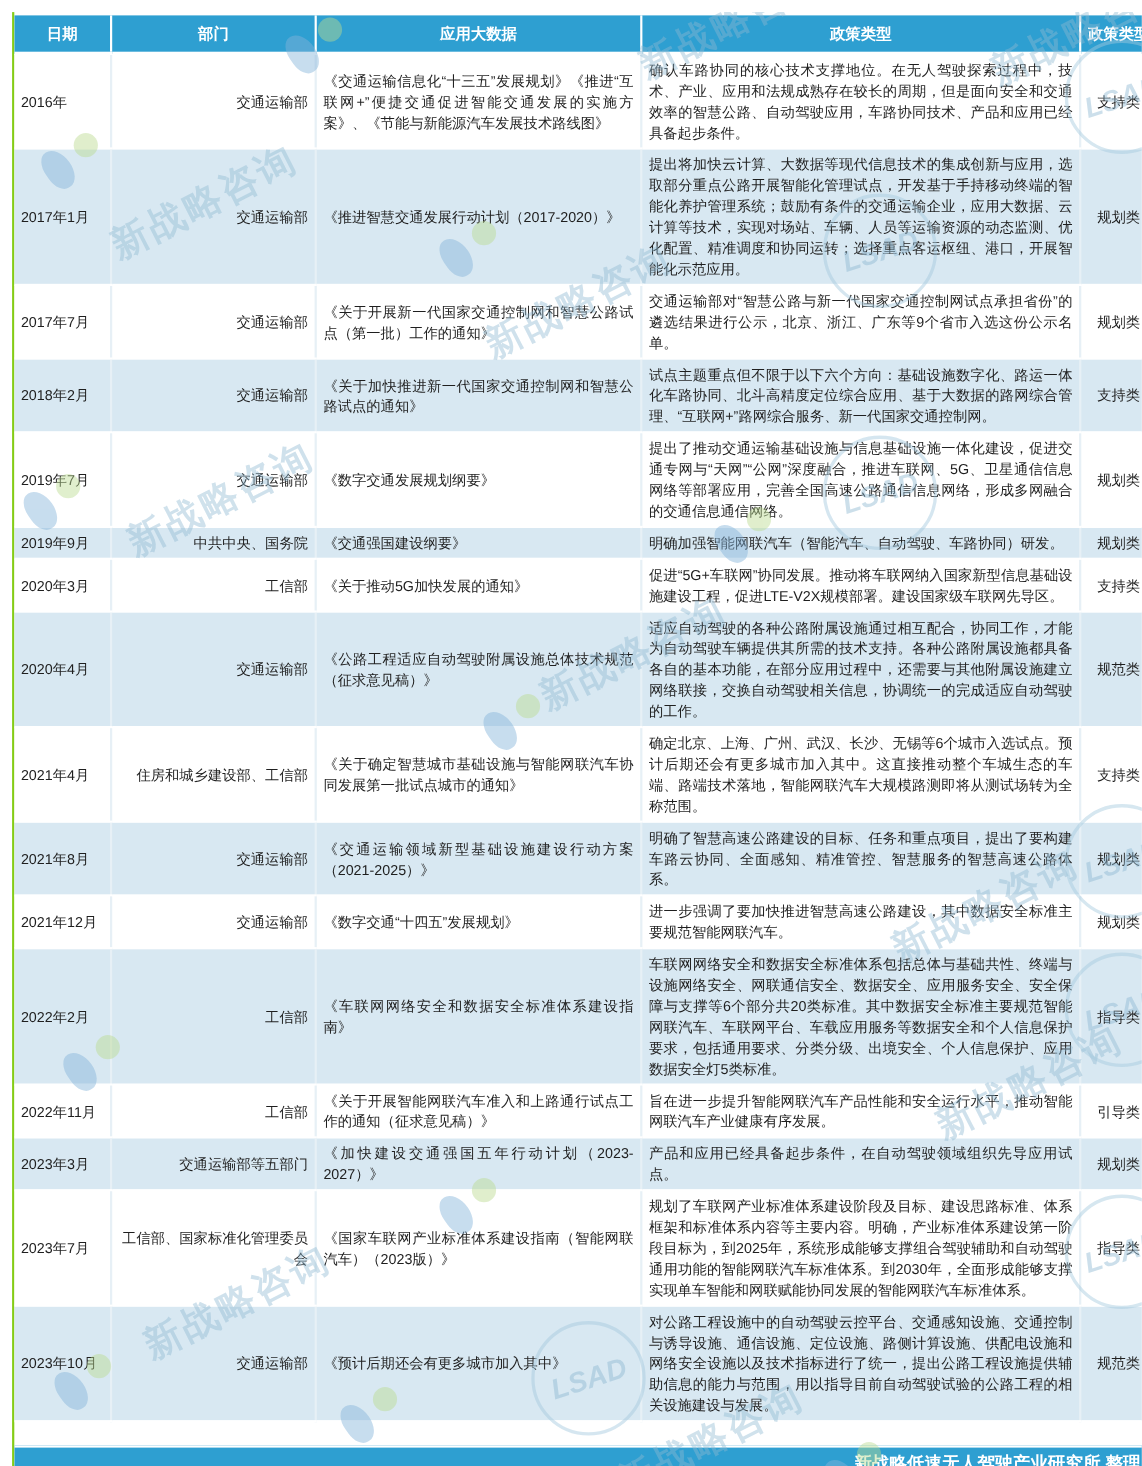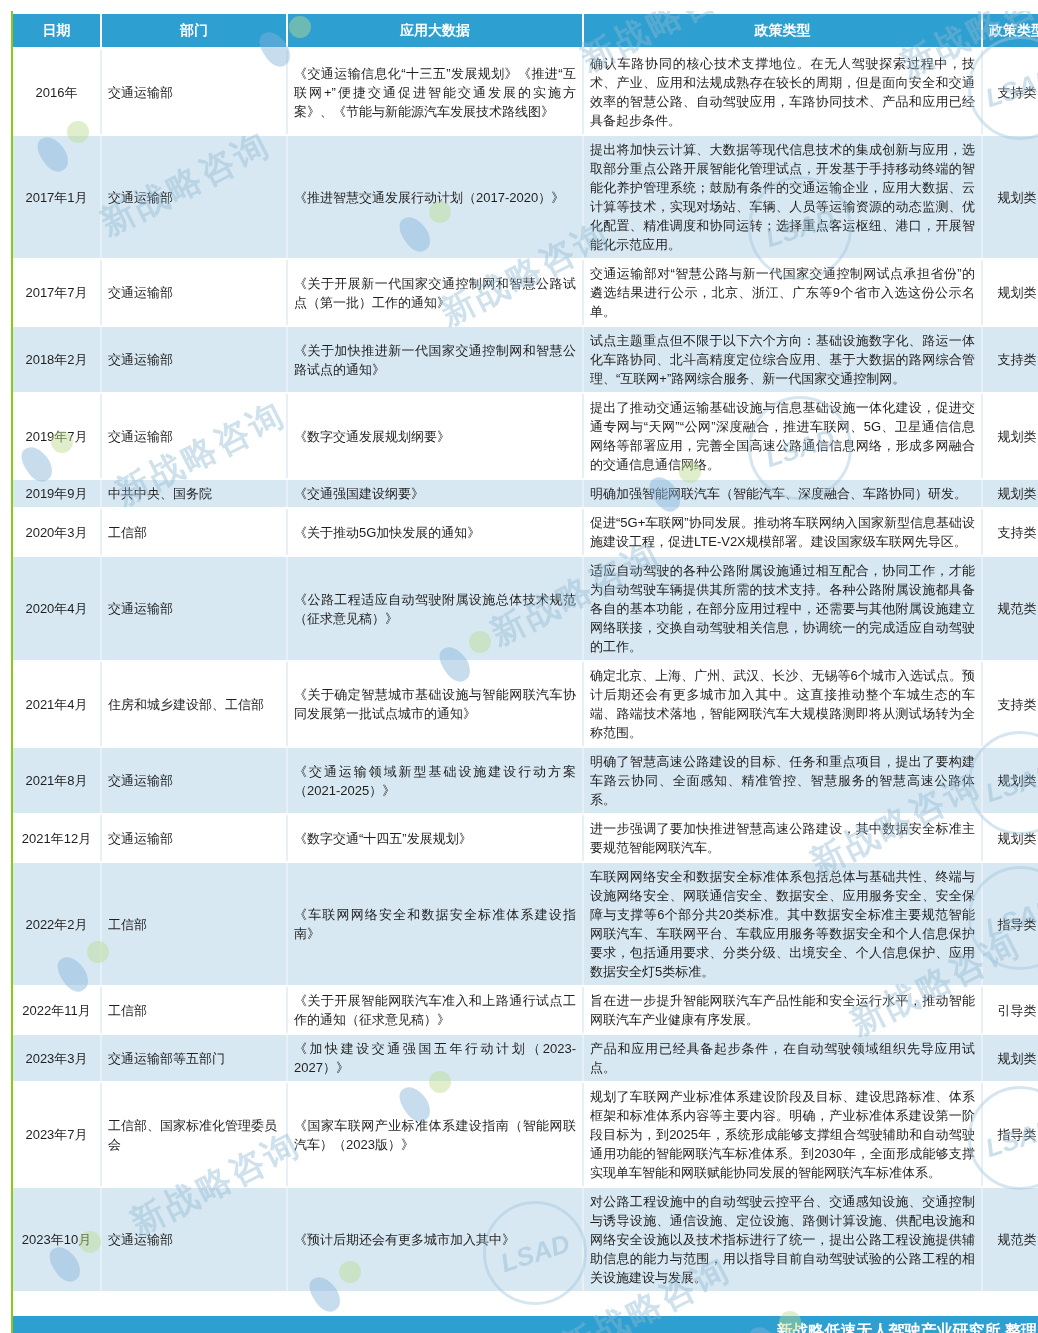--- a/index.html
+++ b/index.html
@@ -39,22 +39,22 @@
   table.policy td {
     vertical-align: middle;
     padding: 4px 6px;
     border-right: 2px solid #e7f0f6;
     border-bottom: 2px solid #ffffff;
     border-top: 1px solid #dcebf3;
   }
   table.policy td:last-child { border-right: none; }
   tr.row-white td { background: #ffffff; }
   tr.row-alt td { background: #d8e8f2; }
-  td.c-date { text-align: center; padding-left: 2px; padding-right: 2px; }
-  td.c-dept { text-align: left; padding-left: 1px; padding-right: 1px; font-family: Liberation Serif, serif; }
+  td.c-date { padding-left: 2px; padding-right: 2px; }
+  td.c-dept { text-align: right; padding-left: 1px; padding-right: 1px; font-family: Liberation Serif, serif; }
   td.c-name { text-align: justify; padding: 4px 5px; }
   td.c-content { text-align: justify; padding: 4px 6px; }
   td.c-type { text-align: center; padding-left: 2px; padding-right: 2px; }
   .footer {
     flex: 0 0 30px;
     height: 30px;
     background: #2e9fd1;
     color: #ffffff;
     font-weight: bold;
     font-size: 16px;
@@ -171,21 +171,21 @@
     <td class="c-date"><span>2019年7月</span></td>
     <td class="c-dept"><span>交通运输部</span></td>
     <td class="c-name"><span>《数字交通发展规划纲要》</span></td>
     <td class="c-content"><span>提出了推动交通运输基础设施与信息基础设施一体化建设，促进交通专网与“天网”“公网”深度融合，推进车联网、5G、卫星通信信息网络等部署应用，完善全国高速公路通信信息网络，形成多网融合的交通信息通信网络。</span></td>
     <td class="c-type"><span>规划类</span></td>
   </tr>
           <tr class="row-alt">
     <td class="c-date"><span>2019年9月</span></td>
     <td class="c-dept"><span>中共中央、国务院</span></td>
     <td class="c-name"><span>《交通强国建设纲要》</span></td>
-    <td class="c-content"><span>明确加强智能网联汽车（智能汽车、深度融合、车路协同）研发。</span></td>
+    <td class="c-content"><span>明确加强智能网联汽车（智能汽车、自动驾驶、车路协同）研发。</span></td>
     <td class="c-type"><span>规划类</span></td>
   </tr>
           <tr class="row-white">
     <td class="c-date"><span>2020年3月</span></td>
     <td class="c-dept"><span>工信部</span></td>
     <td class="c-name"><span>《关于推动5G加快发展的通知》</span></td>
     <td class="c-content"><span>促进“5G+车联网”协同发展。推动将车联网纳入国家新型信息基础设施建设工程，促进LTE-V2X规模部署。建设国家级车联网先导区。</span></td>
     <td class="c-type"><span>支持类</span></td>
   </tr>
           <tr class="row-alt">

